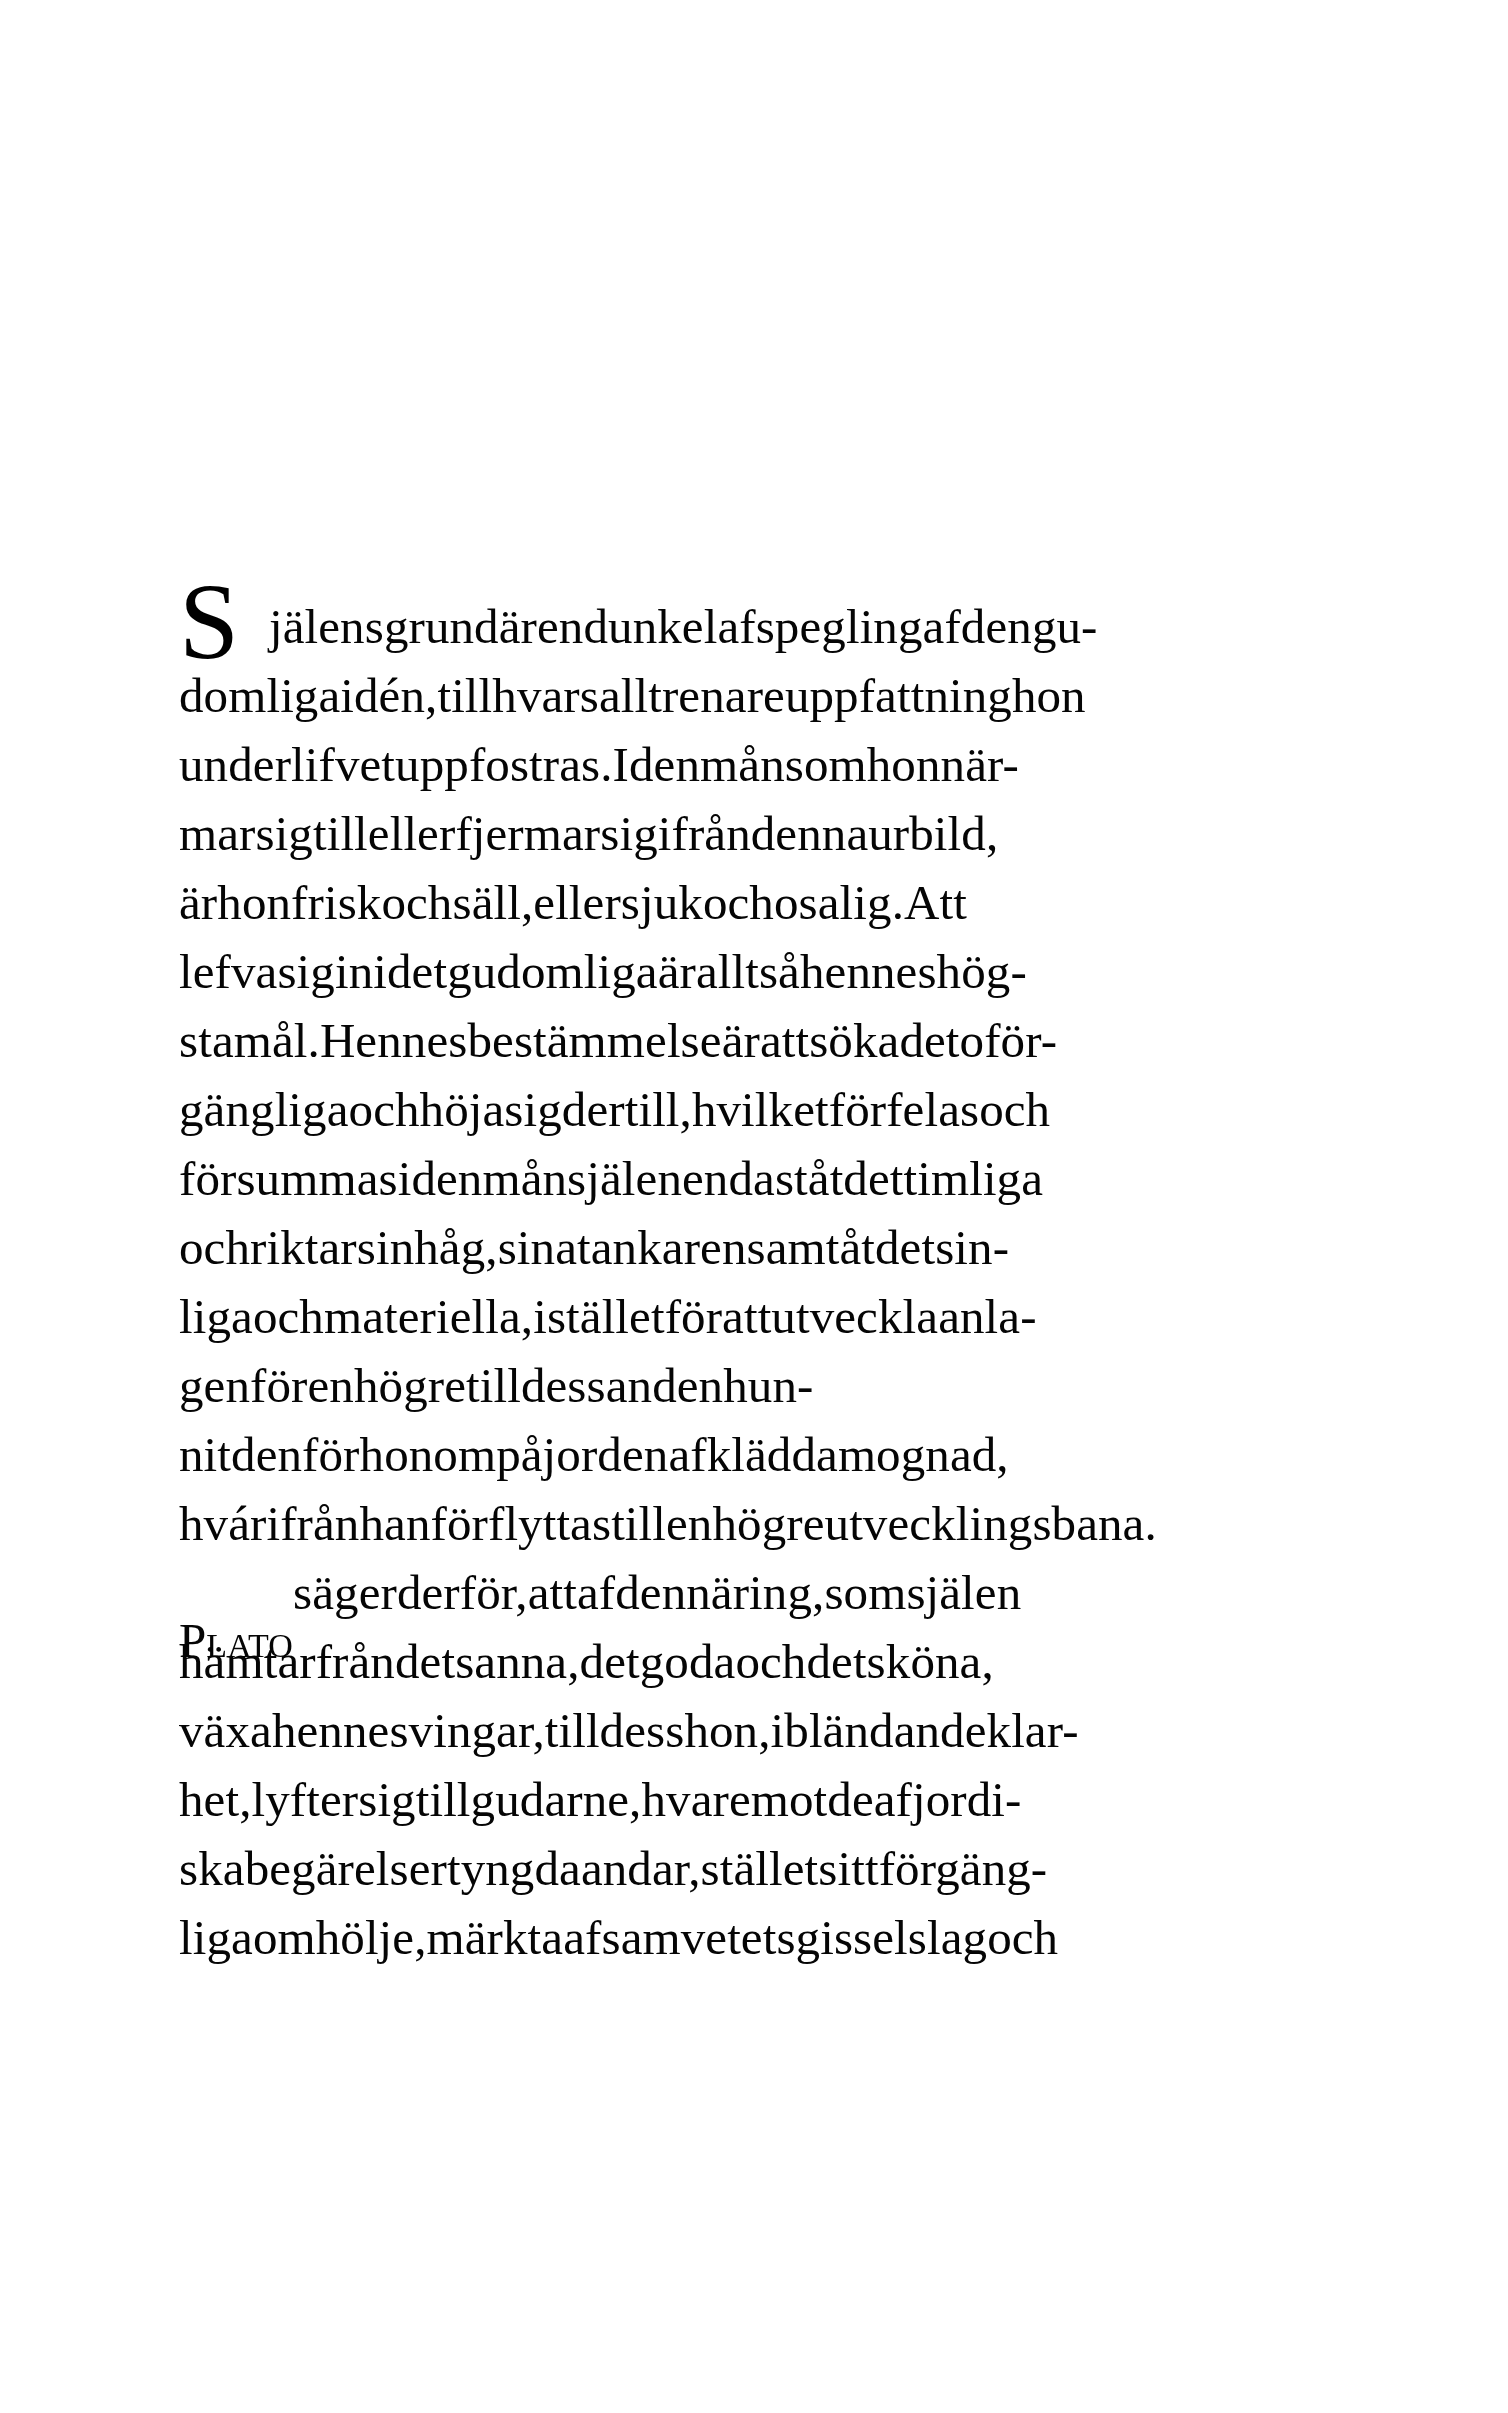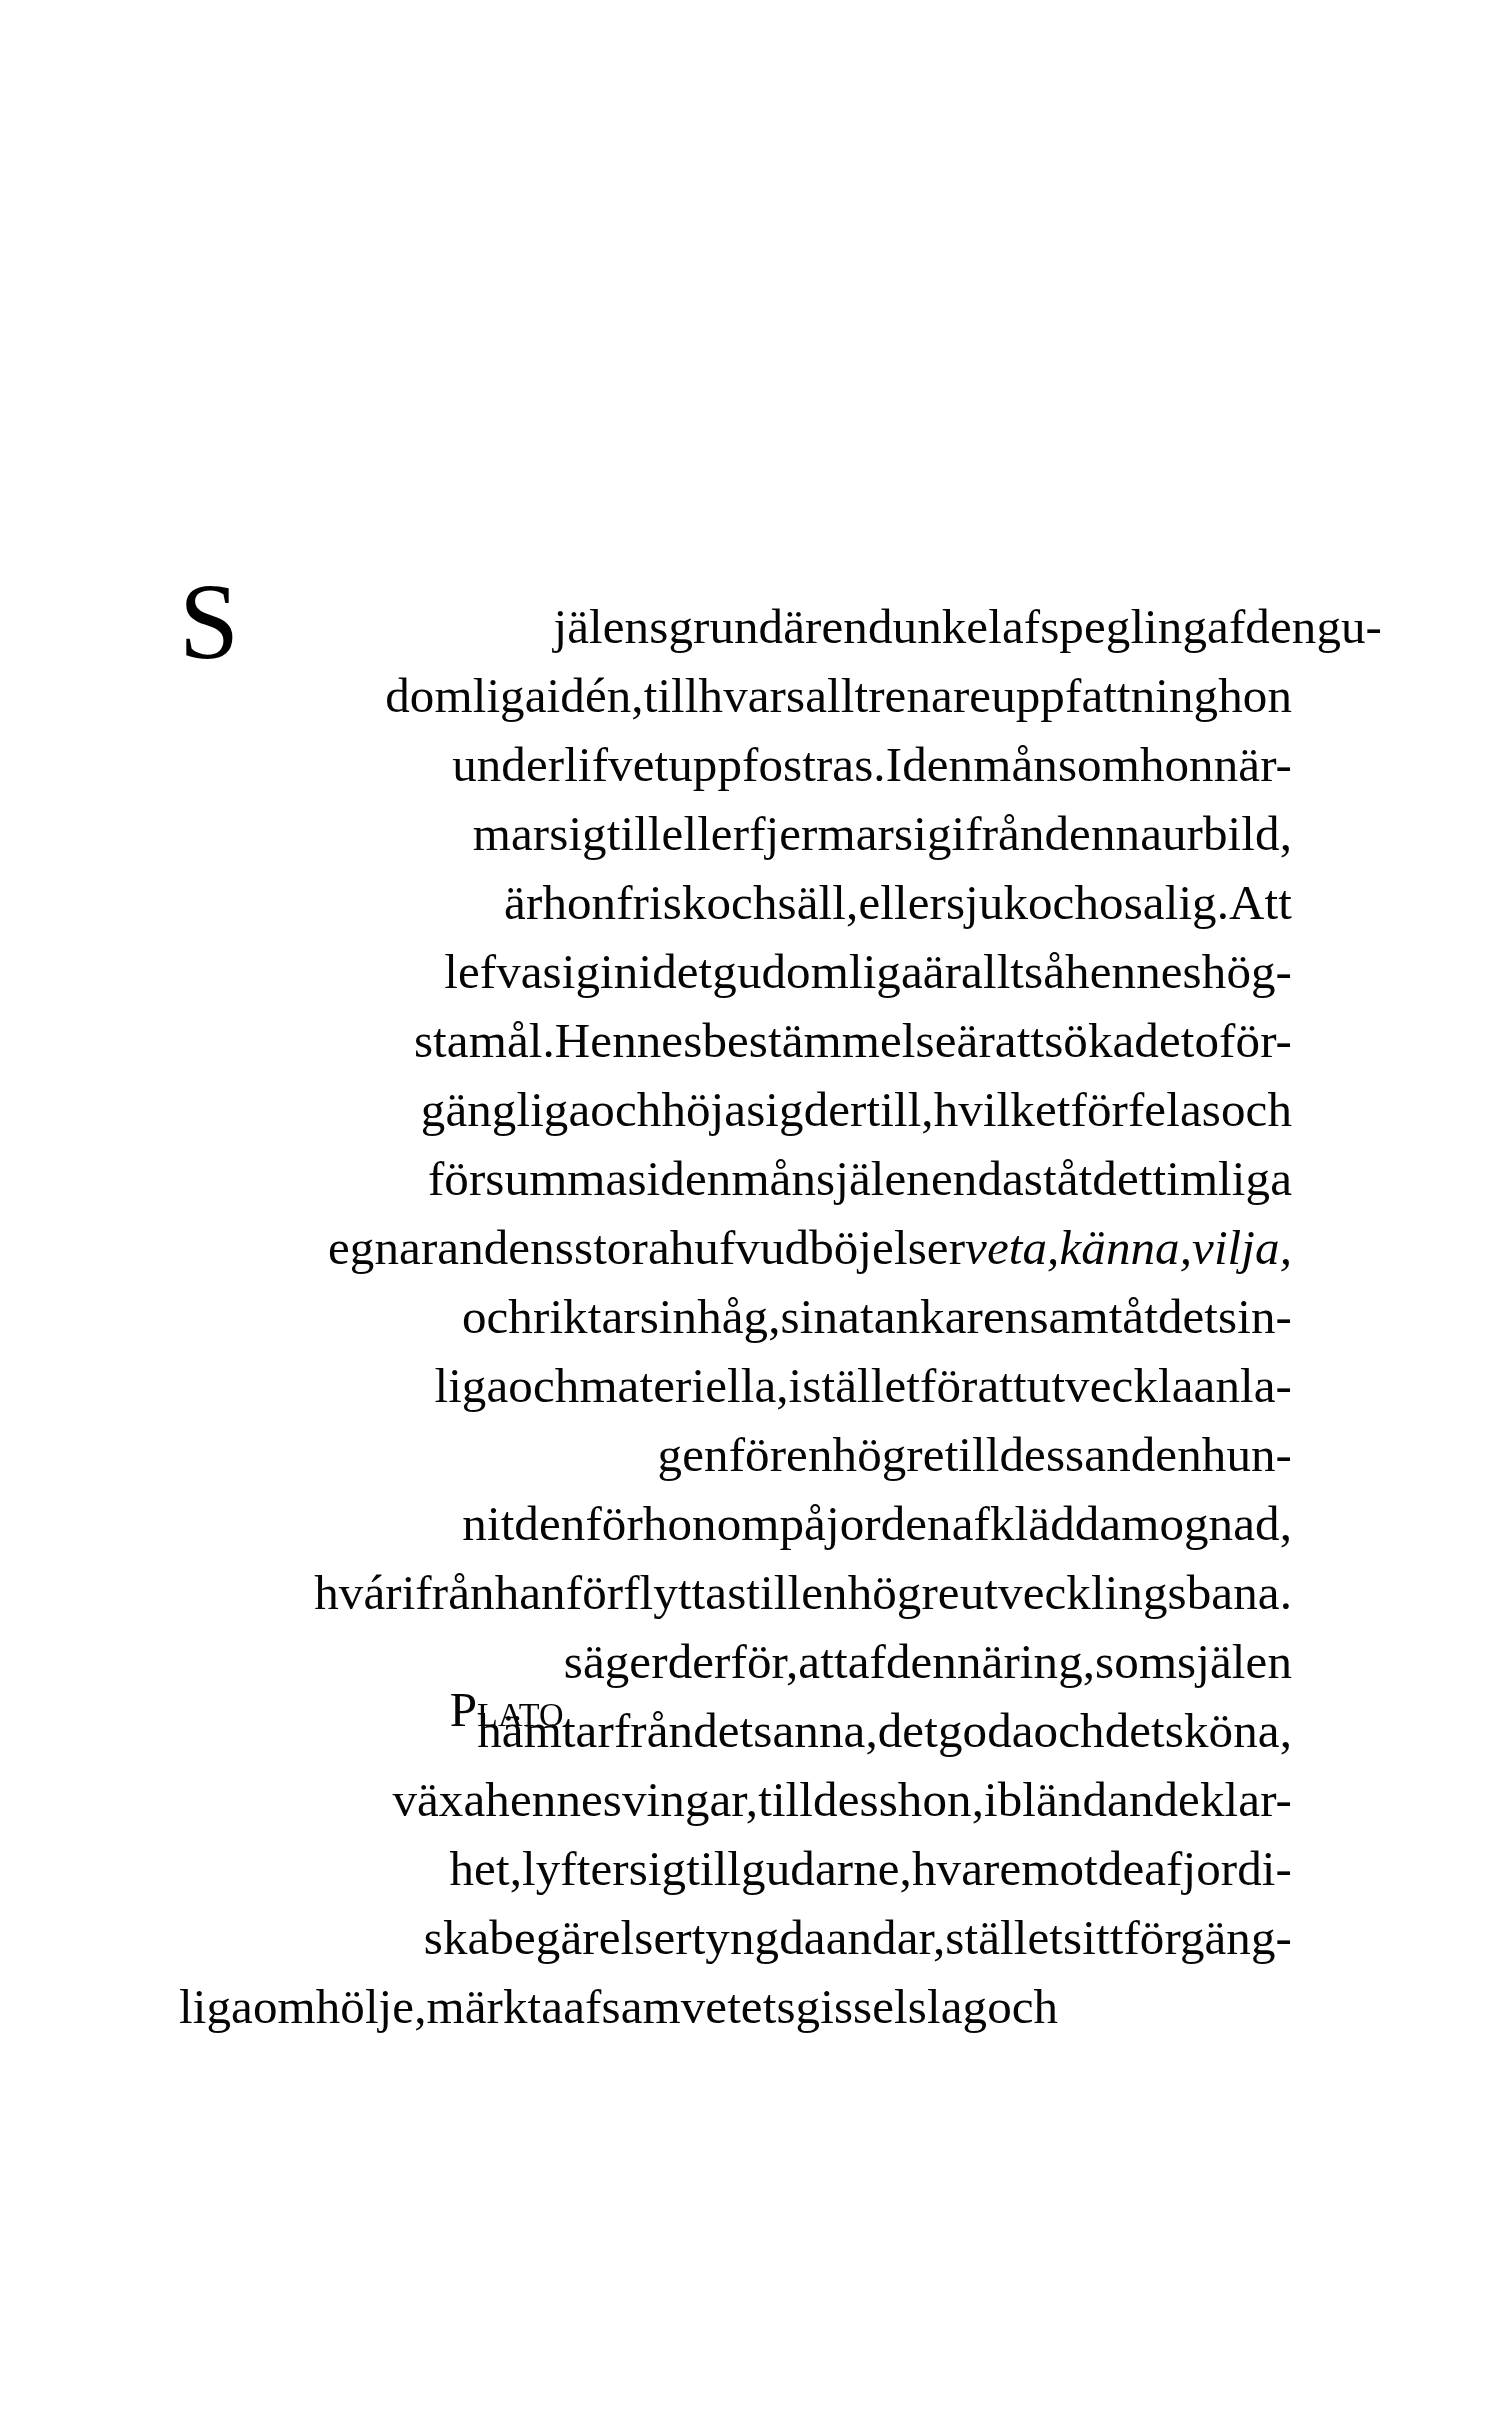--- a/index.html
+++ b/index.html
@@ -40,21 +40,21 @@
   .line {
     display: block;
     white-space: nowrap;
     position: relative;
     height: 69px;
   }
 
   
   .line .row {
     display: flex;
-    justify-content: flex-end;
+    justify-content: flex-start;
     width: 100%;
     white-space: pre;
   }
   .line.last .row {
     justify-content: flex-start;
   }
 
   .w { white-space: pre; }
 
   
@@ -112,23 +112,20 @@
       <div class="line">
         <div class="row"><span class="w">sta</span><span class="w">mål.</span><span class="w">Hennes</span><span class="w">bestämmelse</span><span class="w">är</span><span class="w">att</span><span class="w">söka</span><span class="w">det</span><span class="w">oför-</span></div>
       </div>
       <div class="line">
         <div class="row"><span class="w">gängliga</span><span class="w">och</span><span class="w">höja</span><span class="w">sig</span><span class="w">dertill,</span><span class="w">hvilket</span><span class="w">förfelas</span><span class="w">och</span></div>
       </div>
       <div class="line">
         <div class="row"><span class="w">försummas</span><span class="w">i</span><span class="w">den</span><span class="w">mån</span><span class="w">själen</span><span class="w">endast</span><span class="w">åt</span><span class="w">det</span><span class="w">timliga</span></div>
       </div>
       <div class="line">
-        <div class="row"><span class="w">egnar</span><span class="w">andens</span><span class="w">stora</span><span class="w">hufvudböjelser</span><span class="w italic">veta,</span><span class="w italic">känna,</span><span class="w italic">vilja,</span></div>
-      </div>
-      <div class="line">
         <div class="row"><span class="w">och</span><span class="w">riktar</span><span class="w">sin</span><span class="w">håg,</span><span class="w">sina</span><span class="w">tankar</span><span class="w">ensamt</span><span class="w">åt</span><span class="w">det</span><span class="w">sin-</span></div>
       </div>
       <div class="line">
         <div class="row"><span class="w">liga</span><span class="w">och</span><span class="w">materiella,</span><span class="w">i</span><span class="w">stället</span><span class="w">för</span><span class="w">att</span><span class="w">utveckla</span><span class="w">anla-</span></div>
       </div>
       <div class="line">
         <div class="row"><span class="w">gen</span><span class="w">för</span><span class="w">en</span><span class="w">högre</span><span class="w">till</span><span class="w">dess</span><span class="w">anden</span><span class="w">hun-</span></div>
       </div>
       <div class="line">
         <div class="row"><span class="w">nit</span><span class="w">den</span><span class="w">för</span><span class="w">honom</span><span class="w">på</span><span class="w">jorden</span><span class="w">afklädda</span><span class="w">mognad,</span></div>

